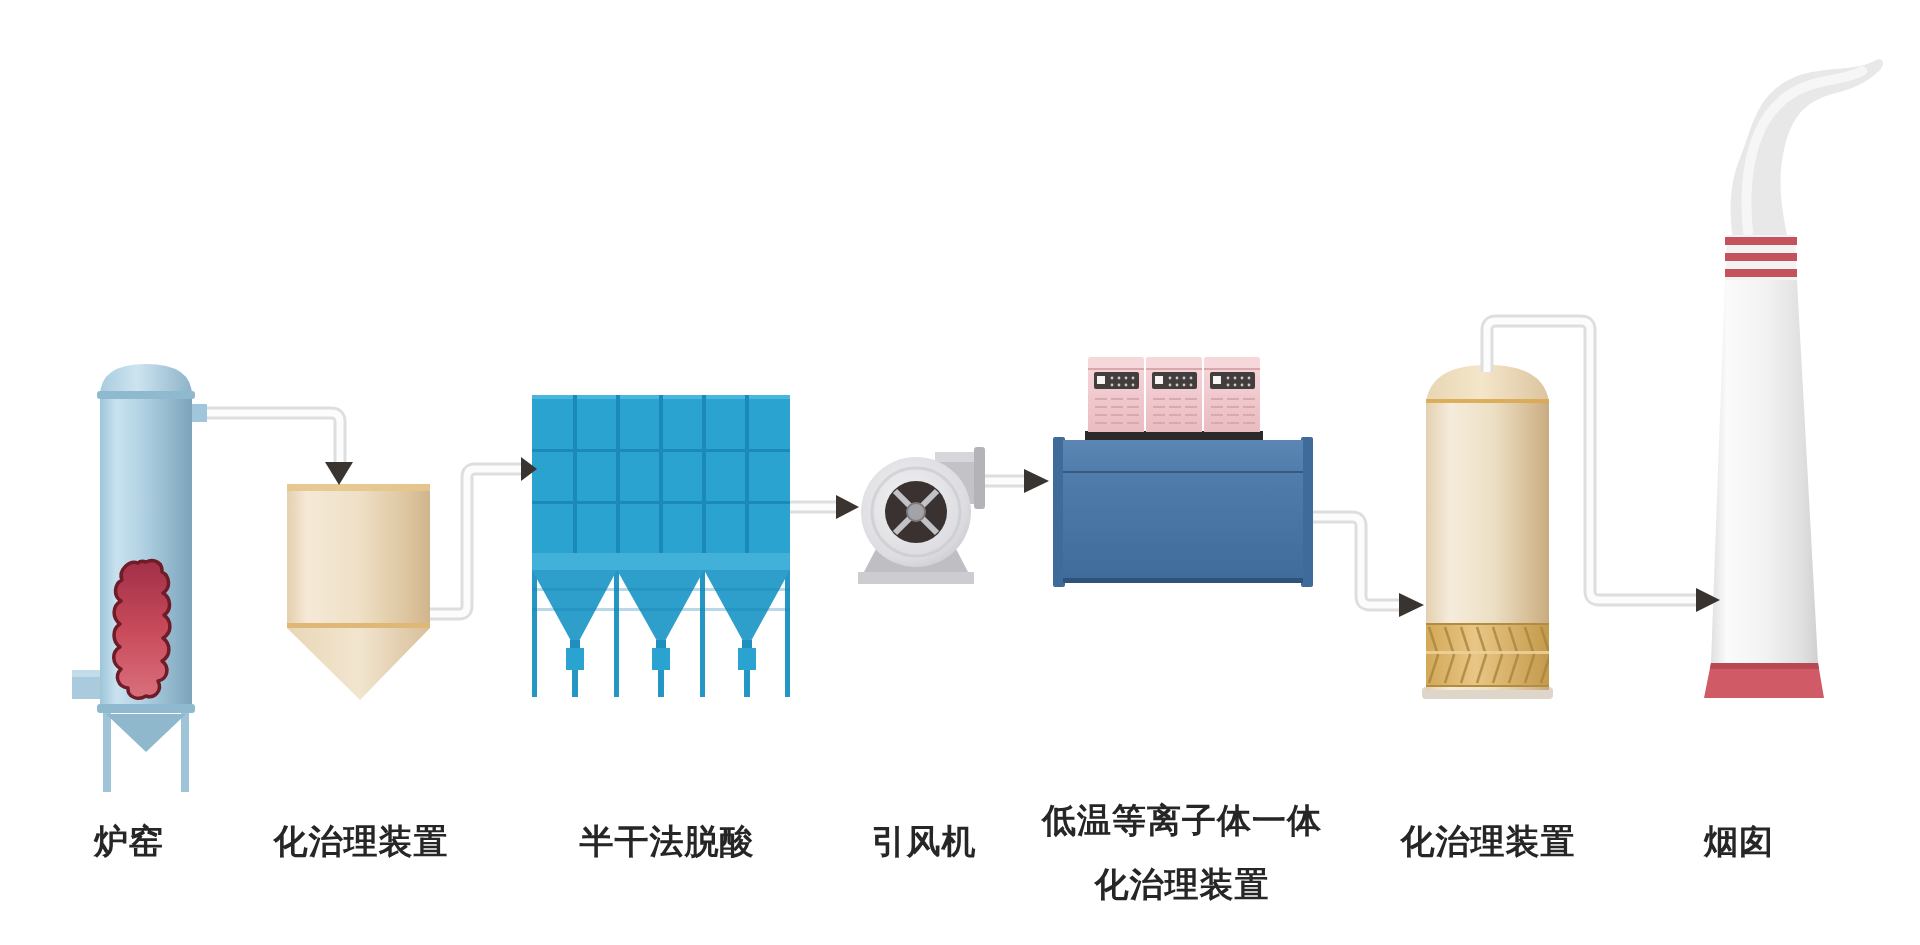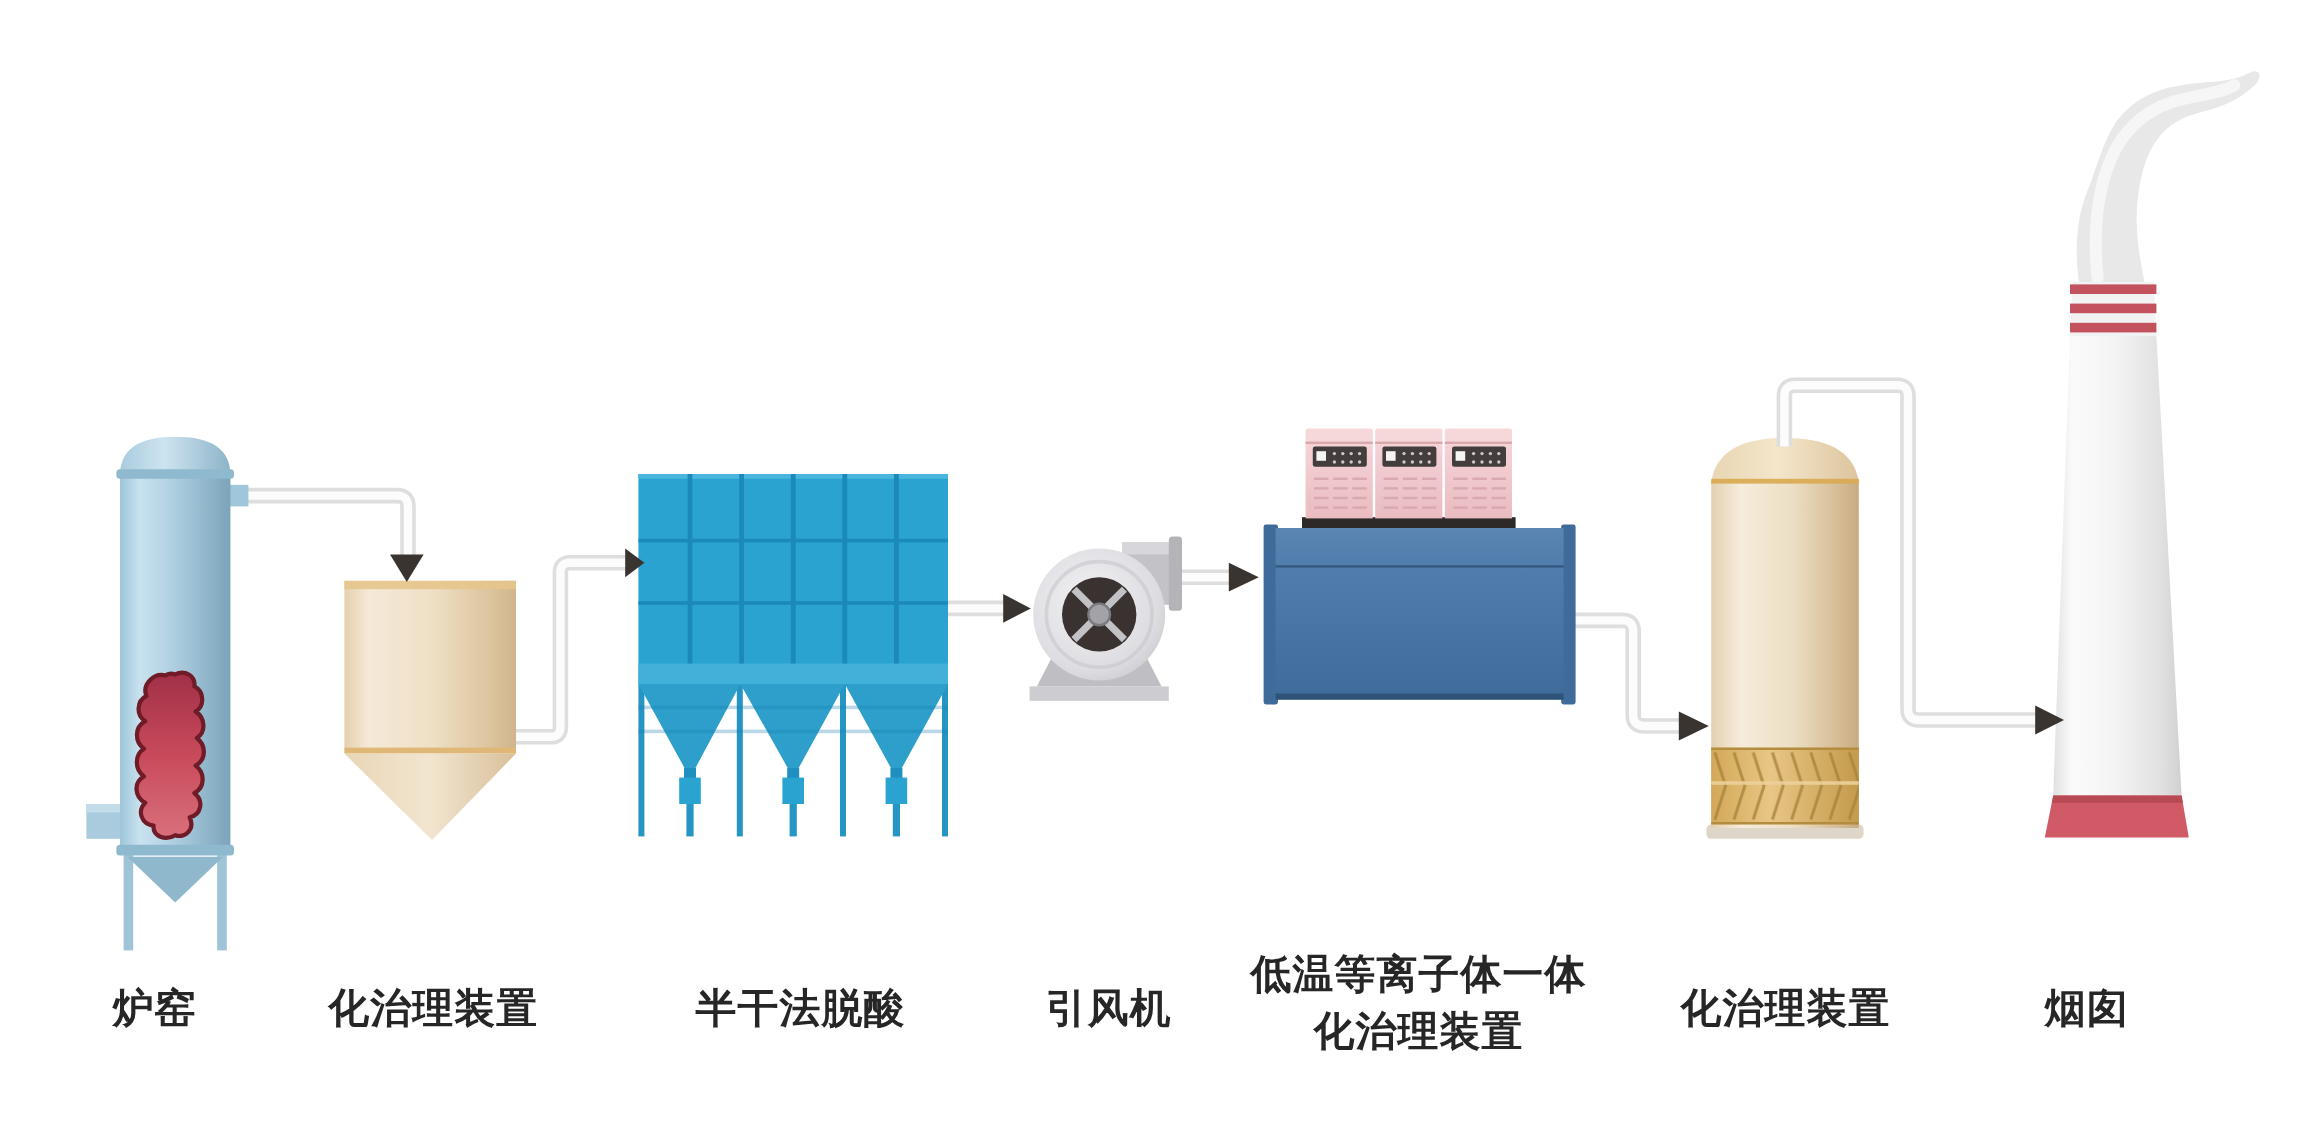--- a/index.html
+++ b/index.html
@@ -3,21 +3,21 @@
 <meta charset="utf-8">
 <style>
   html,body{margin:0;padding:0;background:#ffffff;}
   body{width:1920px;height:945px;position:relative;overflow:hidden;
        font-family:"Liberation Sans", sans-serif;}
   #stage{position:absolute;left:0;top:0;width:1920px;height:694px;padding-left:24px;}
   #stage svg{position:absolute;left:0;top:0;}
   .lbl{position:absolute;top:818px;transform:translateX(-50%);
        font-weight:bold;font-size:34px;line-height:46px;color:#262626;
        white-space:pre-line;text-align:center;letter-spacing:1px;}
-  .lbl.two{top:788px;line-height:48px;text-align:center;}
+  .lbl.two{top:788px;line-height:64px;text-align:center;}
 </style>
 </head>
 <body>
 
 <div id="stage">
 
 <svg width="1920" height="945" viewBox="0 0 1920 945">
   <defs>
     <linearGradient id="furnBody" x1="0" y1="0" x2="1" y2="0">
       <stop offset="0" stop-color="#9ec5d9"></stop>

